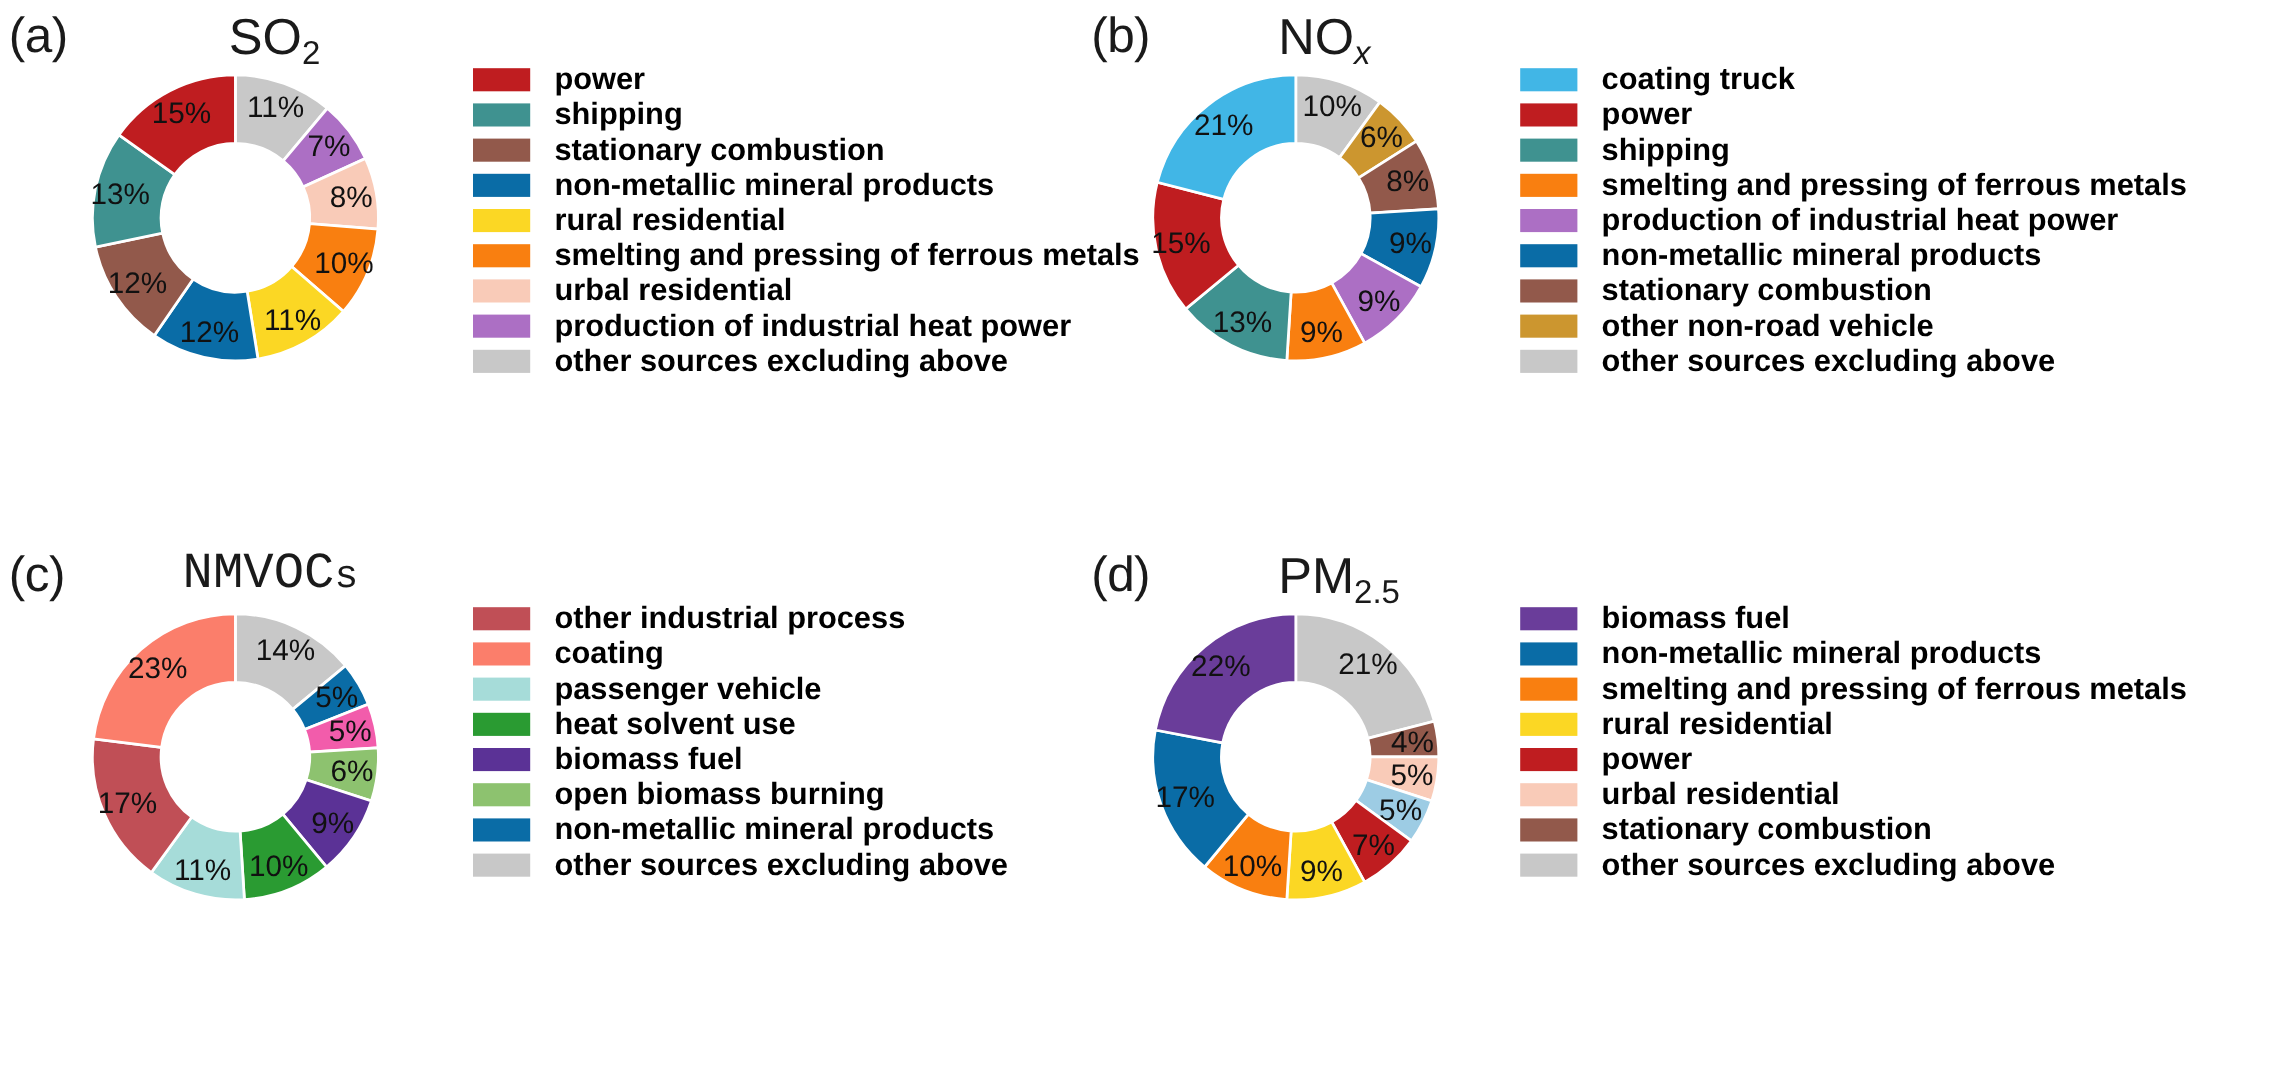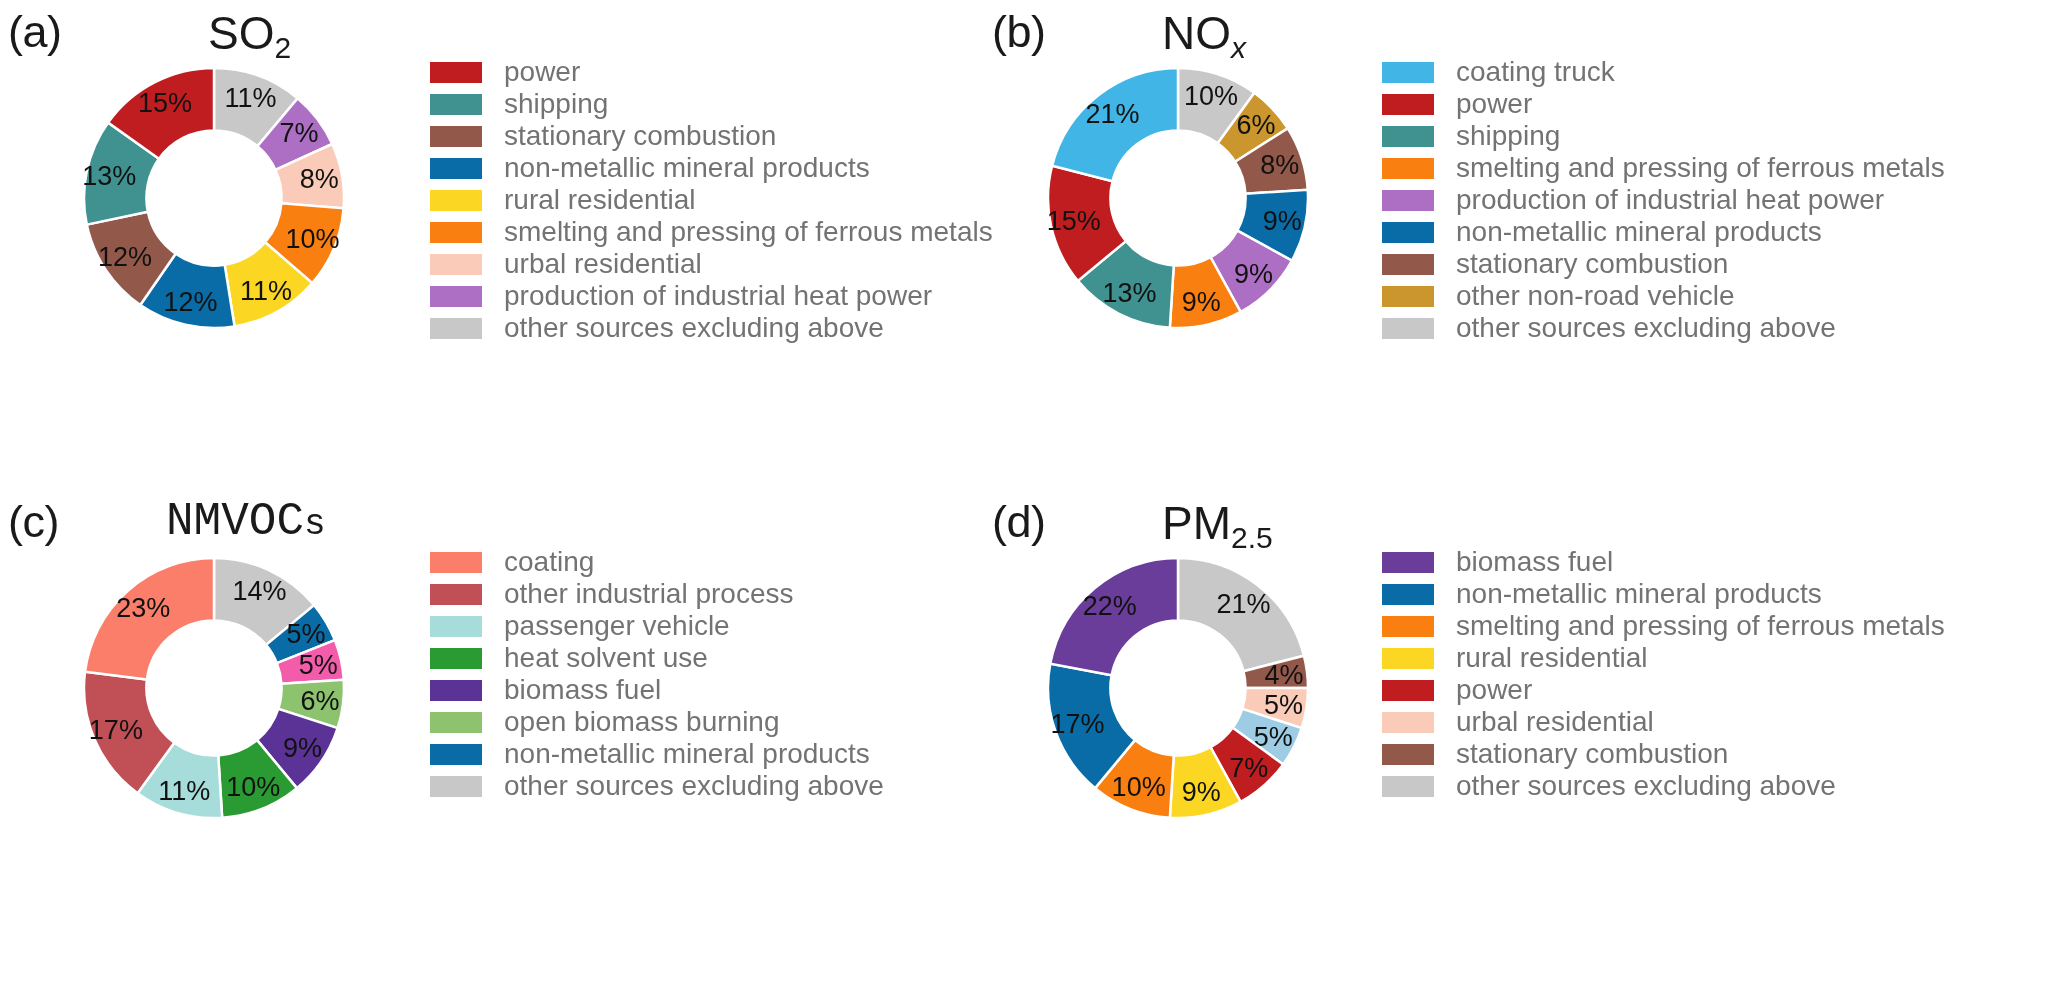--- a/index.html
+++ b/index.html
@@ -13,21 +13,21 @@
   .panel-tag{position:absolute;font-size:45px;font-weight:400;letter-spacing:-0.5px;}
   .panel-title{position:absolute;font-size:46px;font-weight:400;white-space:nowrap;}
   .panel-title sub{font-size:30px;vertical-align:baseline;position:relative;top:9px;}
   .panel-title .smallcap{font-size:36px;}
   .donut-wrap{position:absolute;}
   .donut-svg{display:block;overflow:visible;}
   .slice-label{font-family:"Liberation Sans",sans-serif;font-size:27px;fill:#111111;text-anchor:middle;dominant-baseline:central;}
   .legend{position:absolute;}
   .legend-row{display:flex;align-items:center;height:32px;margin-bottom:0px;}
   .swatch{width:52px;height:21px;flex:0 0 auto;margin-right:22px;}
-  .legend-label{font-size:28px;line-height:32px;white-space:nowrap;color:#737373;}
+  .legend-label{font-size:28px;line-height:32px;white-space:nowrap;color:#000000;font-weight:bold;}
 </style>
 </head>
 <body>
 
 <div class="grid">
 
   <div class="panel panel-a">
     <div class="panel-tag" style="left:8px;top:6px;">(a)</div>
     <div class="panel-title" style="left:208px;top:6px;">
       <span>SO</span><sub>2</sub>
@@ -183,26 +183,26 @@
           <path d="M 144.16276753881075 265.74347469567533 A 130 130 0 0 1 59.58791720197851 241.1722092687432 L 96.26571694502883 190.68954881974645 A 67.60000000000001 67.60000000000001 0 0 0 140.2446391201816 203.46660684175117 Z" fill="#a6dcd9" stroke="#ffffff" stroke-width="2.5"></path>
           <text x="106.17250287113393" y="238.66691852309333" class="slice-label">11%</text>
           <path d="M 59.58791720197851 241.1722092687432 A 130 130 0 0 1 7.025088829117863 119.7066796366405 L 68.93304619114129 127.52747341105305 A 67.60000000000001 67.60000000000001 0 0 0 96.26571694502883 190.68954881974645 Z" fill="#c04f56" stroke="#ffffff" stroke-width="2.5"></path>
           <text x="37.881017458874226" y="178.45987528354573" class="slice-label">17%</text>
           <path d="M 7.025088829117863 119.7066796366405 A 130 130 0 0 1 135.99999999999997 6 L 136 68.39999999999999 A 67.60000000000001 67.60000000000001 0 0 0 68.93304619114129 127.52747341105305 Z" fill="#fb7e6b" stroke="#ffffff" stroke-width="2.5"></path>
           <text x="65.29782585451775" y="55.80412532366827" class="slice-label">23%</text>
         </svg>
     </div>
     <div class="legend" style="left:430px;top:56px;" id="legend-c">
         <div class="legend-row">
+          <span class="swatch" style="background: rgb(192, 79, 86);"></span>
+          <span class="legend-label">other industrial process</span>
+        </div>
+        <div class="legend-row">
           <span class="swatch" style="background: rgb(251, 126, 107);"></span>
           <span class="legend-label">coating</span>
-        </div>
-        <div class="legend-row">
-          <span class="swatch" style="background: rgb(192, 79, 86);"></span>
-          <span class="legend-label">other industrial process</span>
         </div>
         <div class="legend-row">
           <span class="swatch" style="background: rgb(166, 220, 217);"></span>
           <span class="legend-label">passenger vehicle</span>
         </div>
         <div class="legend-row">
           <span class="swatch" style="background: rgb(42, 155, 50);"></span>
           <span class="legend-label">heat solvent use</span>
         </div>
         <div class="legend-row">

